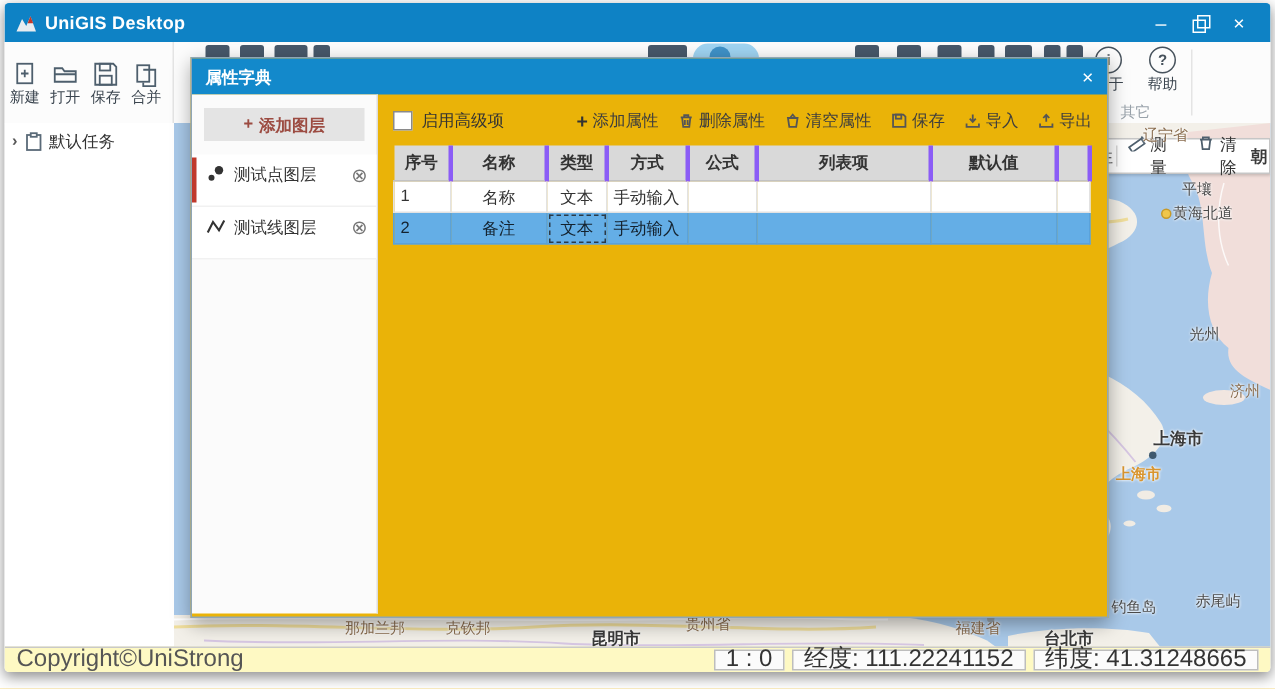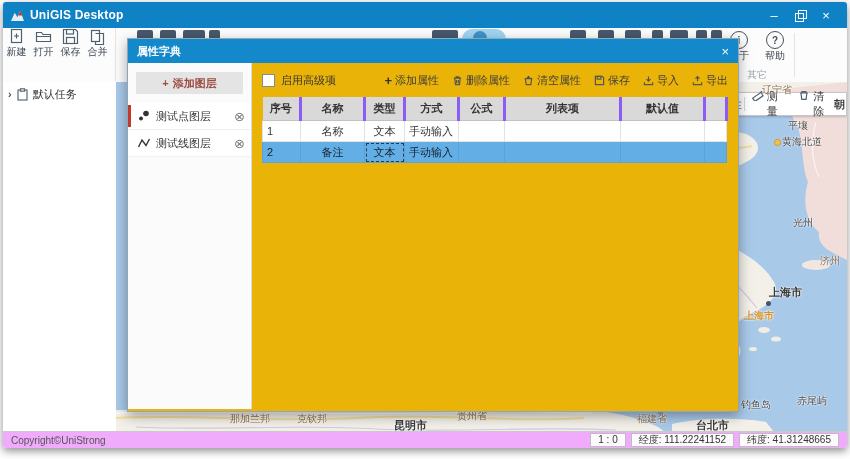--- a/index.html
+++ b/index.html
@@ -15,21 +15,21 @@
   .win-btn{width:26px;height:26px;display:flex;align-items:center;justify-content:center;
     color:#fff;font-size:13px;cursor:default;}
   .restore-glyph{position:relative;width:10px;height:10px;}
   .restore-glyph span{position:absolute;border:1.4px solid #fff;width:7px;height:7px;background:transparent;}
   .restore-glyph .b{left:0;top:3px;background:#0E82C5;}
   .restore-glyph .f{left:3px;top:0;}
   
   .ribbon{position:absolute;left:0;top:26px;width:100%;height:54px;background:#FCFCFC;
     border-bottom:1px solid #D7D7D7;}
   .rgroup{position:absolute;top:0;height:53px;}
-  .task-group{left:0;width:112px;border-right:1px solid #E4E4E4;display:flex;padding-top:0;}
+  .task-group{left:0;width:112px;border-right:1px solid #E4E4E4;display:flex;padding-top:13px;}
   .rbtn{width:27px;display:flex;flex-direction:column;align-items:center;font-size:10px;color:#3C4650;}
   .rbtn svg{width:17px;height:17px;stroke:#4E5F6D;fill:none;stroke-width:1.2;}
   .rgroup-label{position:absolute;bottom:2px;left:0;width:100%;text-align:center;font-size:10px;color:#99A2AA;}
   .other-group{left:719px;width:70px;display:flex;justify-content:center;gap:6px;padding-top:3px;}
   .circle-icon{width:16px;height:16px;border:1.4px solid #47525C;border-radius:50%;
     display:flex;align-items:center;justify-content:center;font-size:10px;font-weight:bold;color:#47525C;}
   .sep-right{position:absolute;left:791px;top:5px;height:44px;width:1px;background:#E4E4E4;}
   .peek{position:absolute;top:2px;height:9px;background:#47586A;border-radius:2px 2px 0 0;}
   .peek-hl{position:absolute;top:1px;height:11px;background:#9FD4F2;border-radius:10px 10px 0 0;}
   .peek-hl i{position:absolute;left:11px;top:2px;width:14px;height:9px;background:#3F92C8;border-radius:7px 7px 0 0;}
@@ -47,38 +47,38 @@
   .map-label.city{font-weight:bold;color:#3A3A3A;font-size:11px;}
   .map-label.dark{color:#4A4A4A;}
   .map-label.poi{color:#D9952F;font-weight:bold;}
   .map-dot{position:absolute;border-radius:50%;}
   .map-toolbar{position:absolute;left:608px;top:10px;height:22px;background:#FFF;border:1px solid #C6C6C6;
     display:flex;align-items:center;font-size:11px;color:#333;box-shadow:0 1px 2px rgba(0,0,0,.18);padding:0 6px;}
   .mtb-btn{display:flex;gap:3px;padding:0 5px;}
   .mtb-sep{width:1px;height:14px;background:#D8D8D8;margin:0 2px;}
   .map-toolbar svg{width:12px;height:12px;stroke:#4E5F6D;fill:none;stroke-width:1.2;}
   
-  .statusbar{position:absolute;left:0;bottom:0;width:100%;height:16px;background:#f0abfc;
-    border-top:1px solid #C9C9C9;display:flex;align-items:center;font-size:10px;color:#555;}
+  .statusbar{position:absolute;left:0;bottom:0;width:100%;height:16px;background:#fef9c3;
+    border-top:1px solid #C9C9C9;display:flex;align-items:center;font-size:16px;color:#555;}
   .sb-copy{margin-left:8px;}
   .sb-right{margin-left:auto;display:flex;align-items:flex-end;margin-right:8px;}
   .sb-box{background:#FBFBFB;border:1px solid #BDBDBD;height:12px;line-height:12px;
     padding:0 7px;margin-left:5px;color:#333;white-space:nowrap;}
   
   .dialog{position:absolute;left:124px;top:36px;width:610px;height:372px;background:#eab308;
     border:1px solid #8FA6B5;box-shadow:0 4px 12px rgba(0,0,0,.35);}
   .dlg-titlebar{height:24px;background:#1389CB;color:#FFF;display:flex;align-items:center;
     padding:0 9px;font-size:11px;font-weight:bold;}
   .dlg-close{margin-left:auto;font-size:13px;font-weight:normal;cursor:default;}
   .dlg-body{display:flex;height:346px;}
   .dlg-left{width:126px;border-right:1px solid #DDD;background:#FBFBFB;}
   .add-layer-btn{margin:9px 8px;height:22px;background:#E4E4E4;color:#9C4B41;font-size:11px;
     font-weight:bold;display:flex;align-items:center;justify-content:center;gap:4px;}
   .layer-item{display:flex;align-items:center;height:26px;font-size:11px;color:#333;
-    padding:0 6px 0 9px;position:relative;background:#FFF;border-bottom:1px solid #F1F1F1;}
+    padding:0 6px 8px 9px;position:relative;background:#FFF;border-bottom:1px solid #F1F1F1;}
   .layer-item.selected::before{content:"";position:absolute;left:0;top:2px;bottom:2px;width:3px;background:#C0392B;}
   .layer-item svg{width:14px;height:14px;flex:none;}
   .layer-name{flex:1;margin-left:5px;}
   .layer-del{color:#777;font-size:13px;line-height:1;}
   .dlg-main{flex:1;position:relative;}
   .dlg-toolbar{display:flex;align-items:center;height:34px;padding:0 10px;}
   .chk{width:11px;height:11px;border:1px solid #8A8A8A;background:#FFF;flex:none;}
   .chk-label{font-size:11px;margin-left:6px;color:#333;}
   .actions{margin-left:auto;display:flex;gap:13px;font-size:11px;color:#3E3E3E;align-items:center;}
   .action{display:flex;align-items:center;gap:3px;}

